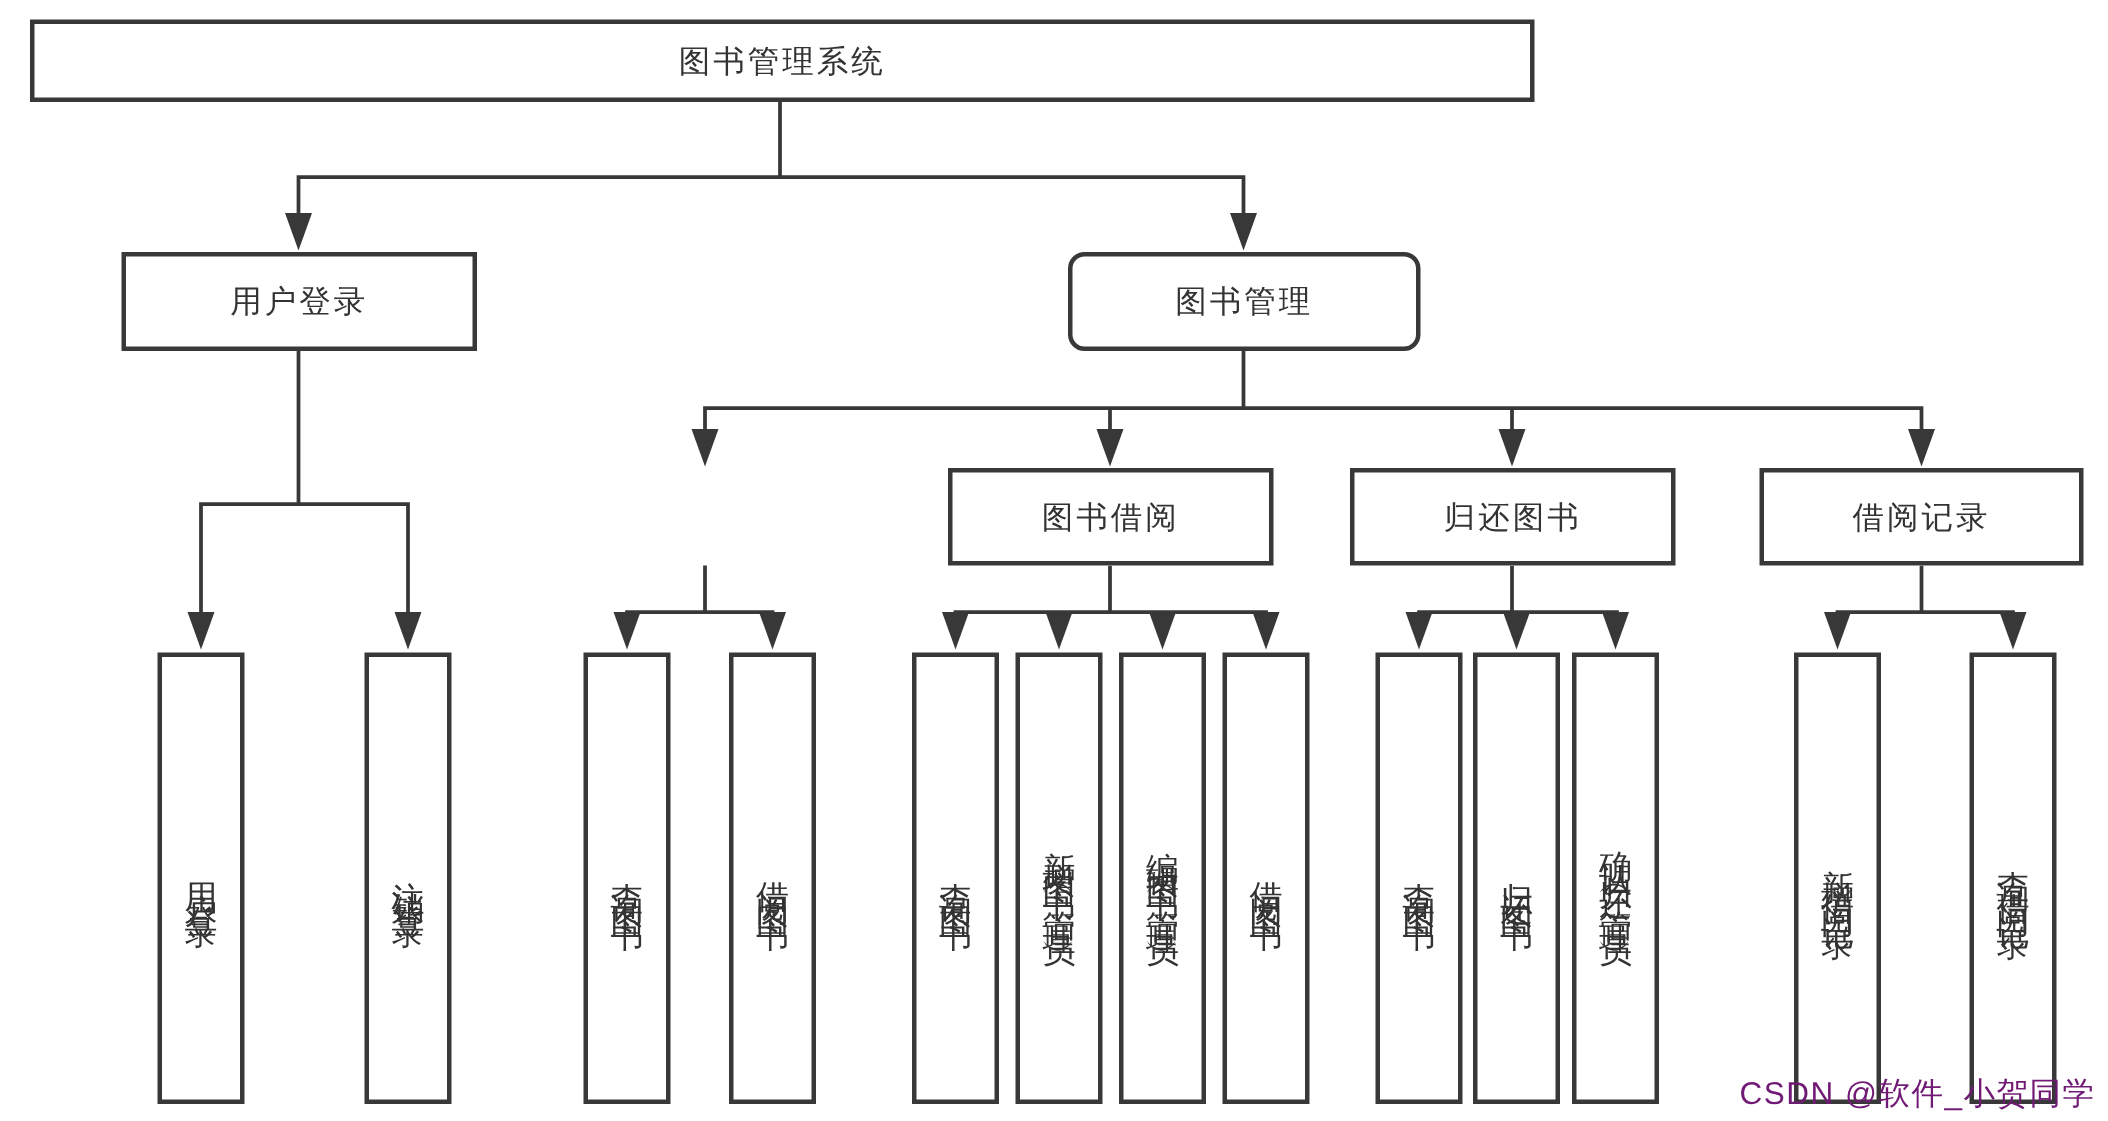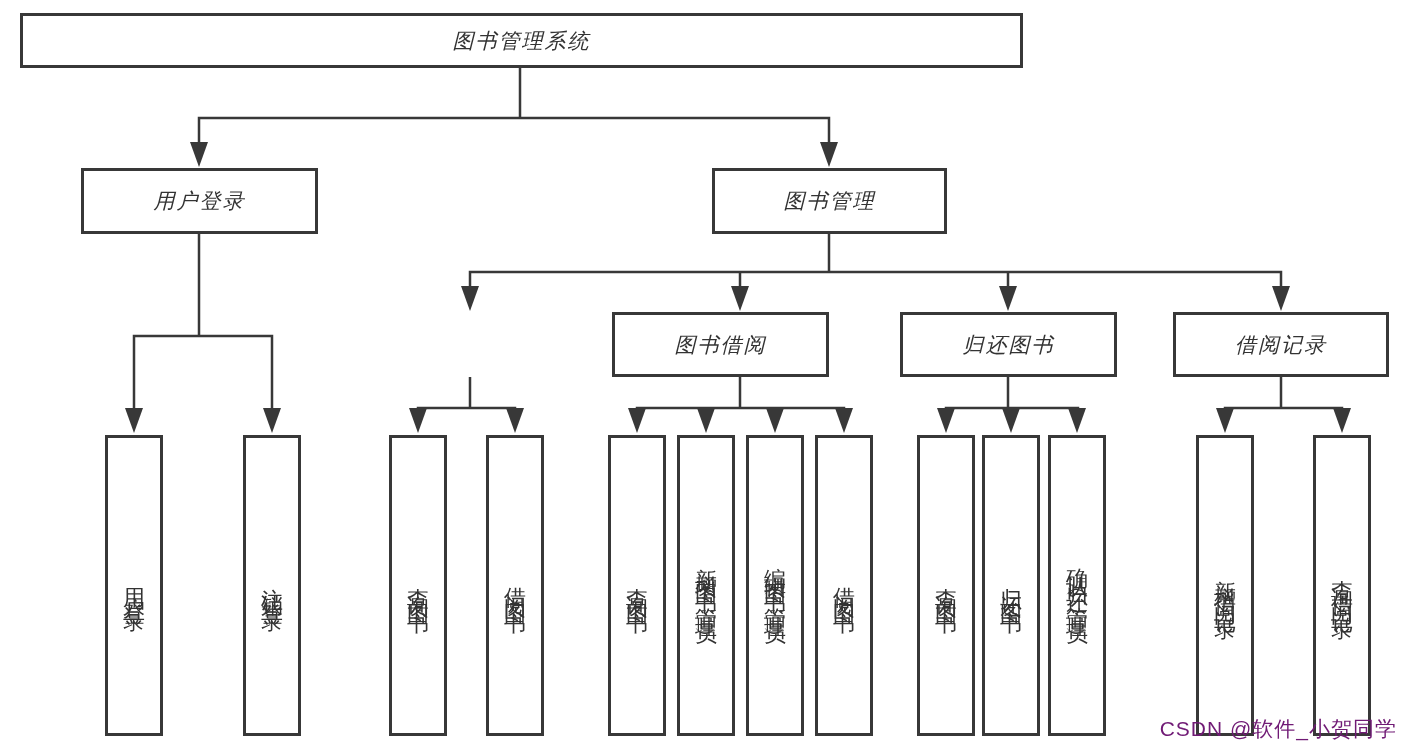--- a/index.html
+++ b/index.html
@@ -20,38 +20,38 @@
     position: absolute;
     box-sizing: border-box;
     background: #ffffff;
     border: 3px solid #383838;
     display: flex;
     align-items: center;
     justify-content: center;
     color: #333333;
     z-index: 2;
   }
-  .hnode { font-size: 21px; letter-spacing: 2px; font-style: italic; }
+  .hnode { font-size: 21px; letter-spacing: 2px; }
   .vnode span {
     writing-mode: vertical-rl;
     text-orientation: mixed;
     font-size: 22px;
     letter-spacing: 8px;
     line-height: 1.0;
     color: #333333;
   }
   
   .n-root   { left: 20px;   top: 13px;  width: 1003px; height: 55px; }
   
   .n-l2a    { left: 81px;   top: 168px; width: 237px;  height: 66px; }
-  .n-l2b    { left: 712px;  top: 168px; width: 235px;  height: 66px; }
+  .n-l2b    { left: 712px;  top: 168px; width: 235px;  height: 66px; border-radius: 11px; }
   
   .l3       { top: 312px; height: 65px; }
   .n-l3a    { left: 362px;  width: 216px; }
-  .n-l3b    { left: 612px;  width: 217px; }
+  .n-l3b    { left: 632px;  width: 217px; }
   .n-l3c    { left: 900px;  width: 217px; }
   .n-l3d    { left: 1173px; width: 216px; }
   
   .leaf     { top: 435px; height: 301px; width: 58px; }
   .x105  { left: 105px; }  .x243  { left: 243px; }
   .x389  { left: 389px; }  .x486  { left: 486px; }
   .x608  { left: 608px; }  .x677  { left: 677px; }
   .x746  { left: 746px; }  .x815  { left: 815px; }
   .x917  { left: 917px; }  .x982  { left: 982px; }
   .x1048 { left: 1048px; } .x1196 { left: 1196px; }

